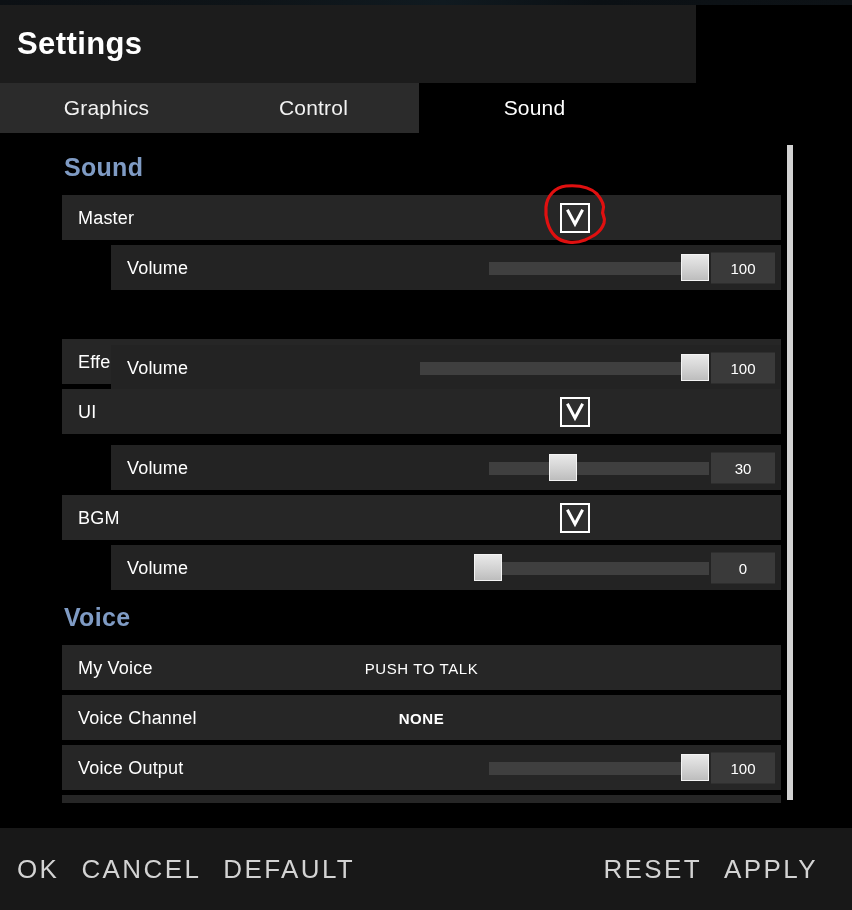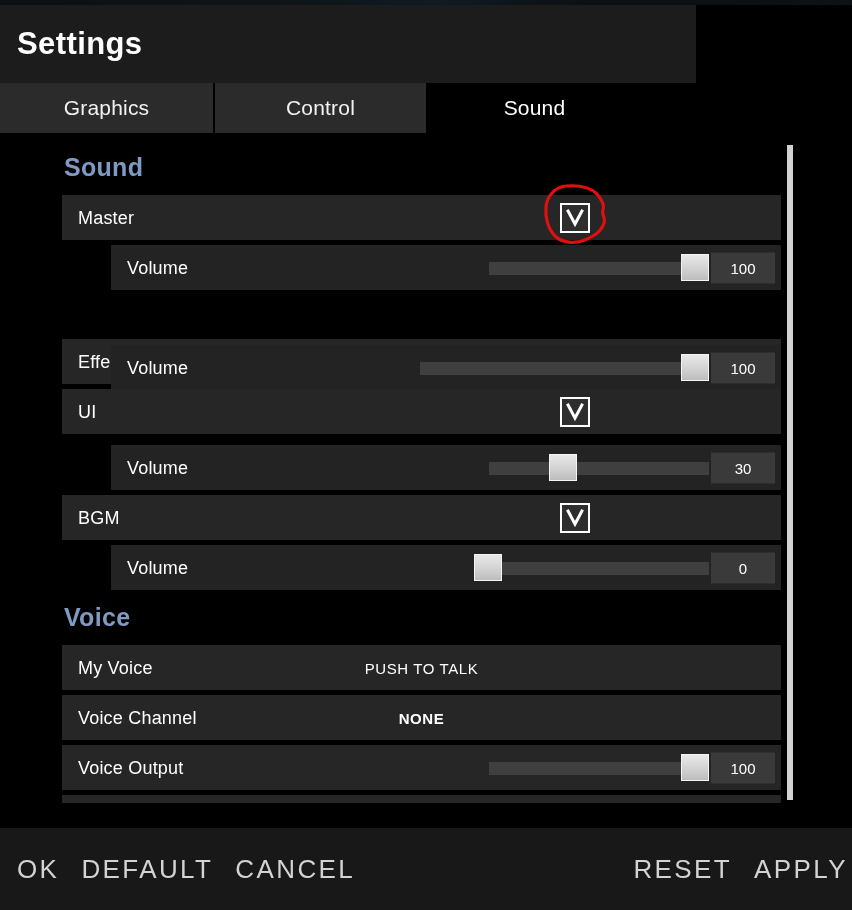--- a/index.html
+++ b/index.html
@@ -56,21 +56,21 @@
     display: flex; align-items: center; justify-content: center;
     box-sizing: border-box;
     cursor: pointer;
     letter-spacing: 0.2px;
   }
   .tab.active {
     background: #000000;
     color: #ffffff;
   }
   .tab-0 { left: 0px;   width: 213px; }
-  .tab-1 { left: 215px; width: 211px; }
+  .tab-1 { left: 208px; width: 211px; }
   .tab-2 { left: 428px; width: 213px; }
   .tab-3 { left: 643px; width: 209px; }
 
   
   .content {
     position: absolute; left: 0; top: 133px;
     width: 852px; height: 670px;
     background: #000000;
     overflow: hidden;
   }
@@ -187,21 +187,21 @@
     background: #181818;
   }
   .footer-left {
     position: absolute;
     left: 17px; top: 50%;
     transform: translateY(-50%);
     display: flex; align-items: center;
   }
   .footer-right {
     position: absolute;
-    right: 4px; top: 50%;
+    right: 34px; top: 50%;
     transform: translateY(-50%);
     display: flex; align-items: center;
   }
   .footer-btn {
     font-size: 26px;
     color: #d3d3d3;
     letter-spacing: 2.4px;
     margin-right: 22px;
     cursor: pointer;
     white-space: nowrap;
@@ -347,22 +347,22 @@
   <div class="annotation">
     <svg width="70" height="62" viewBox="0 0 70 62">
       <path d="M24 4 C13 5 5 14 4 25 C3 35 6 47 13 54 C20 61 33 62 43 58 C52 54 59 50 62 41
                C64 34 59 33 61 28 C63 23 60 18 55 12 C48 5 36 3 24 4 Z" fill="none" stroke="#e01010" stroke-width="3.2" stroke-linecap="round" stroke-linejoin="round"></path>
     </svg>
   </div>
 
   <div class="footer">
     <div class="footer-left">
       <span class="footer-btn">OK</span>
+      <span class="footer-btn">CANCEL</span>
       <span class="footer-btn">DEFAULT</span>
-      <span class="footer-btn">CANCEL</span>
     </div>
     <div class="footer-right">
       <span class="footer-btn">RESET</span>
       <span class="footer-btn">APPLY</span>
     </div>
   </div>
 
 </div>
 
 </body></html>

